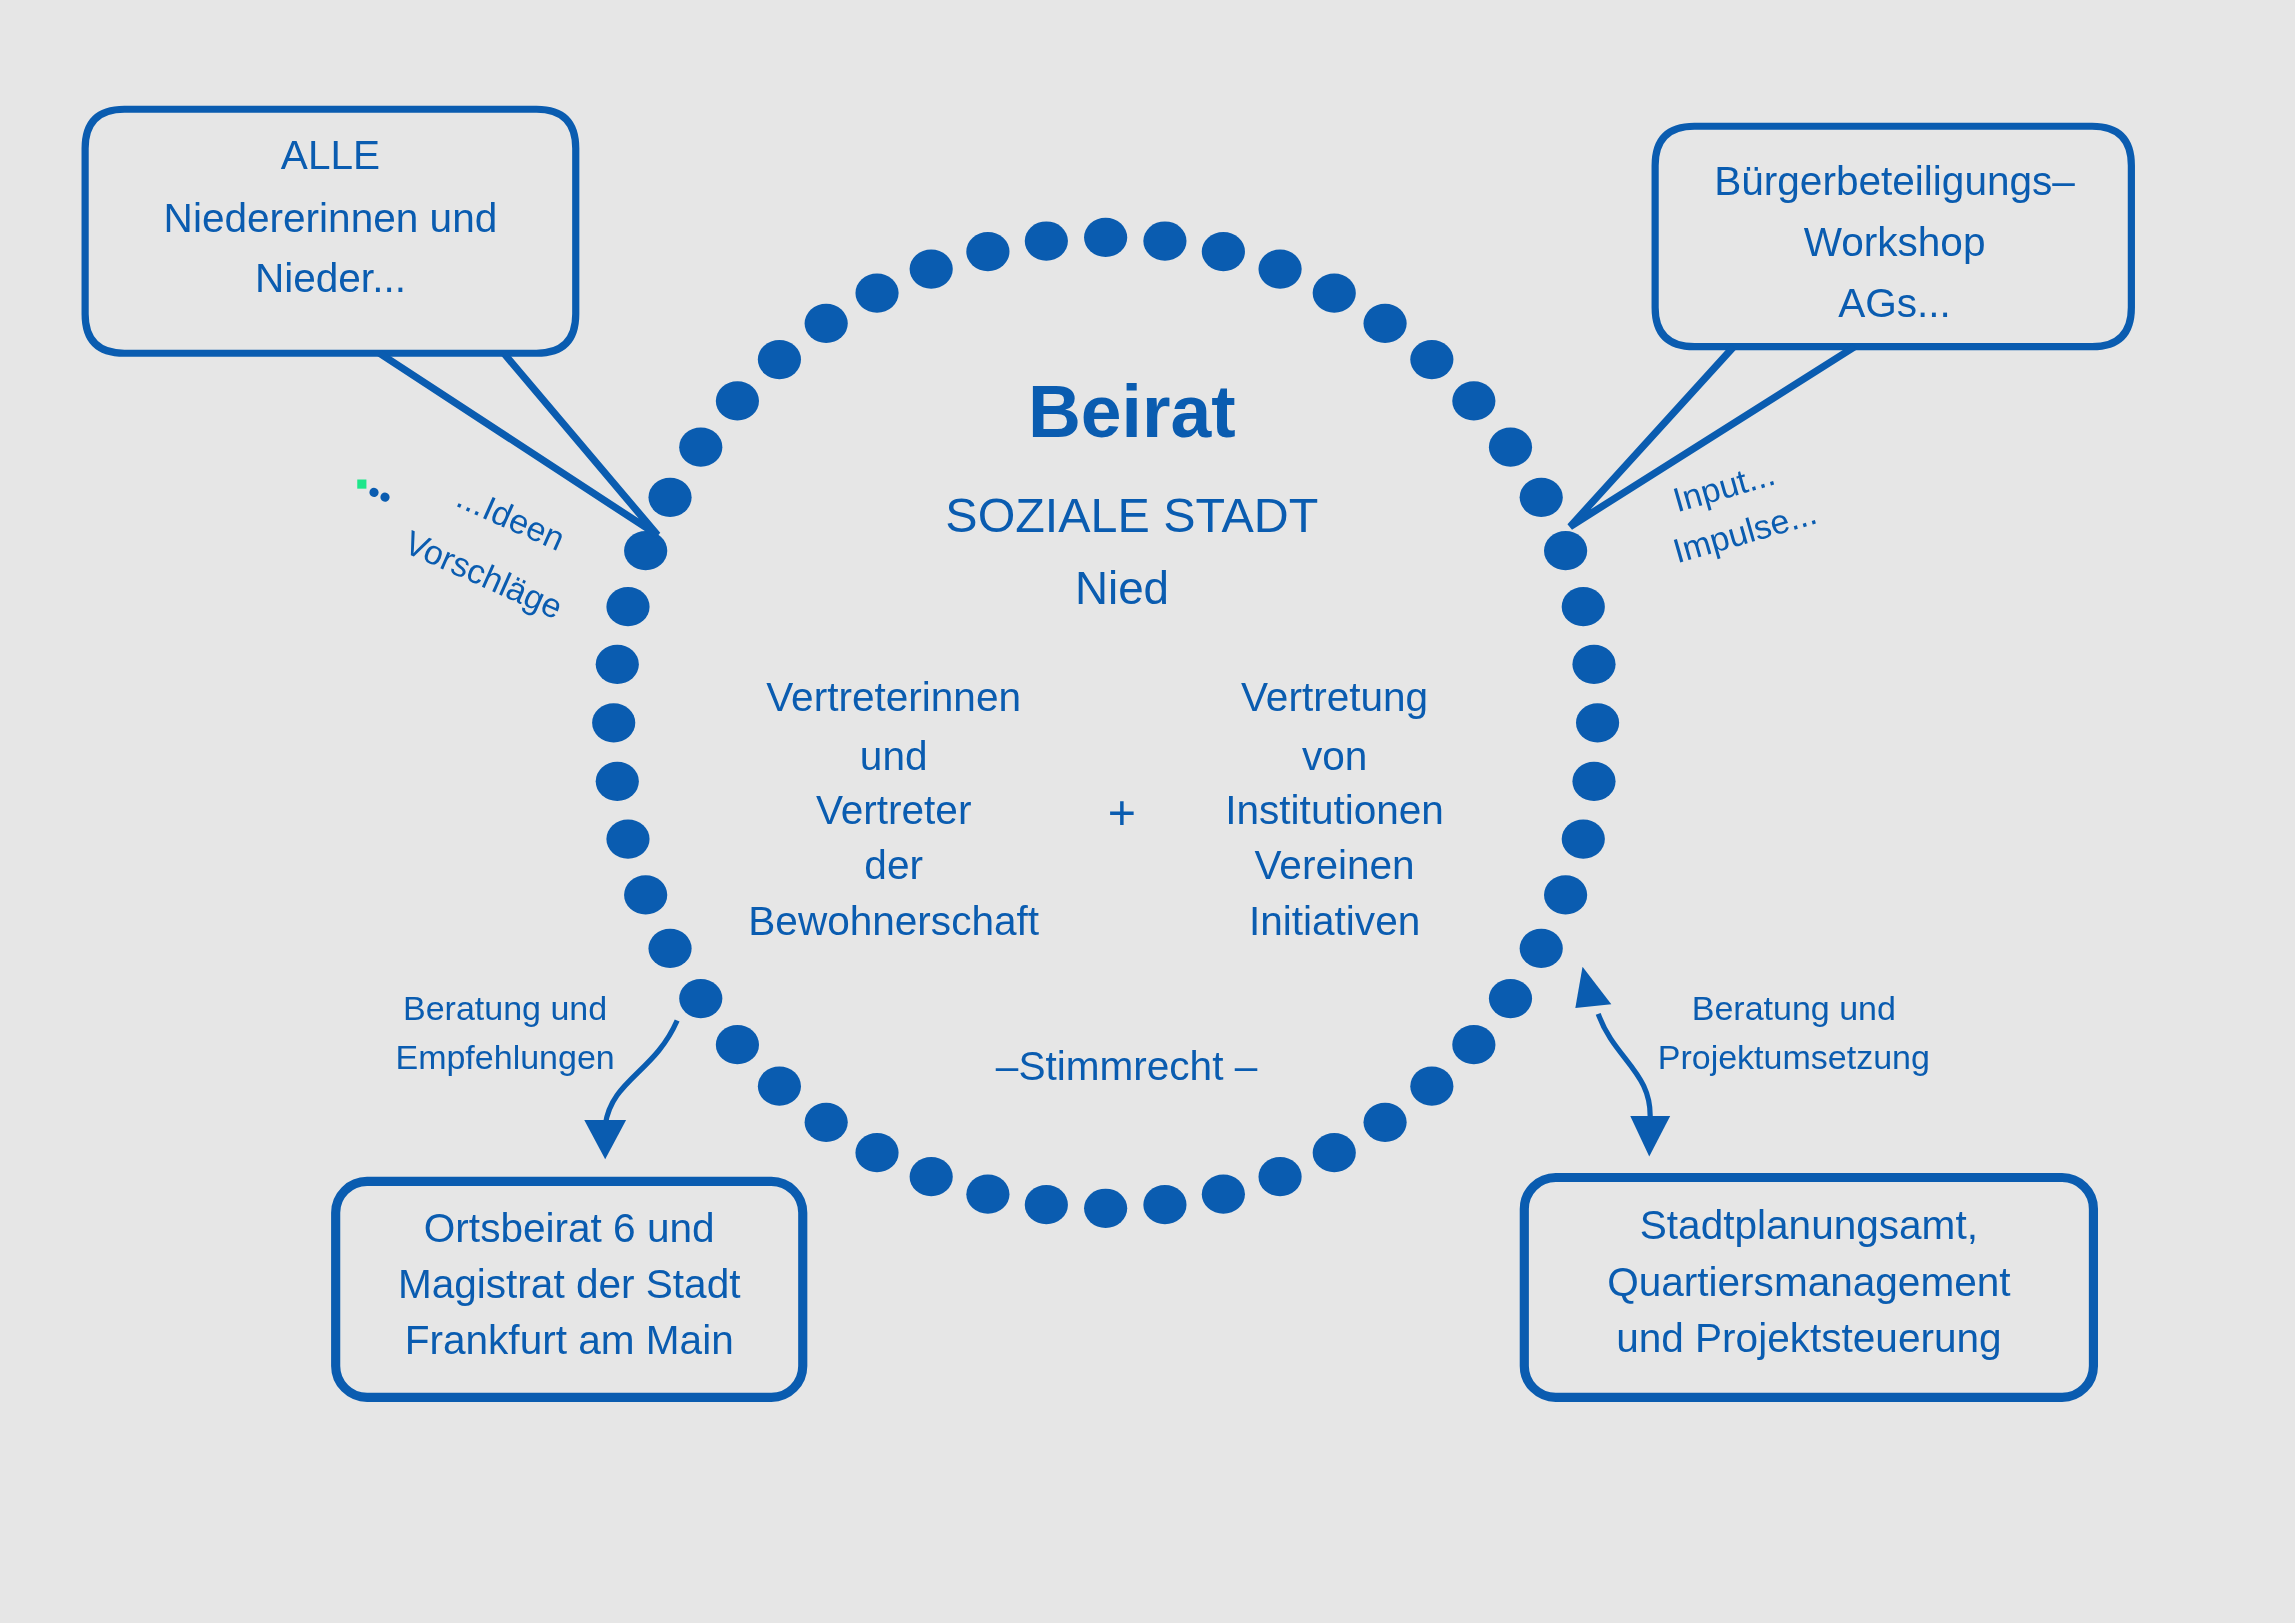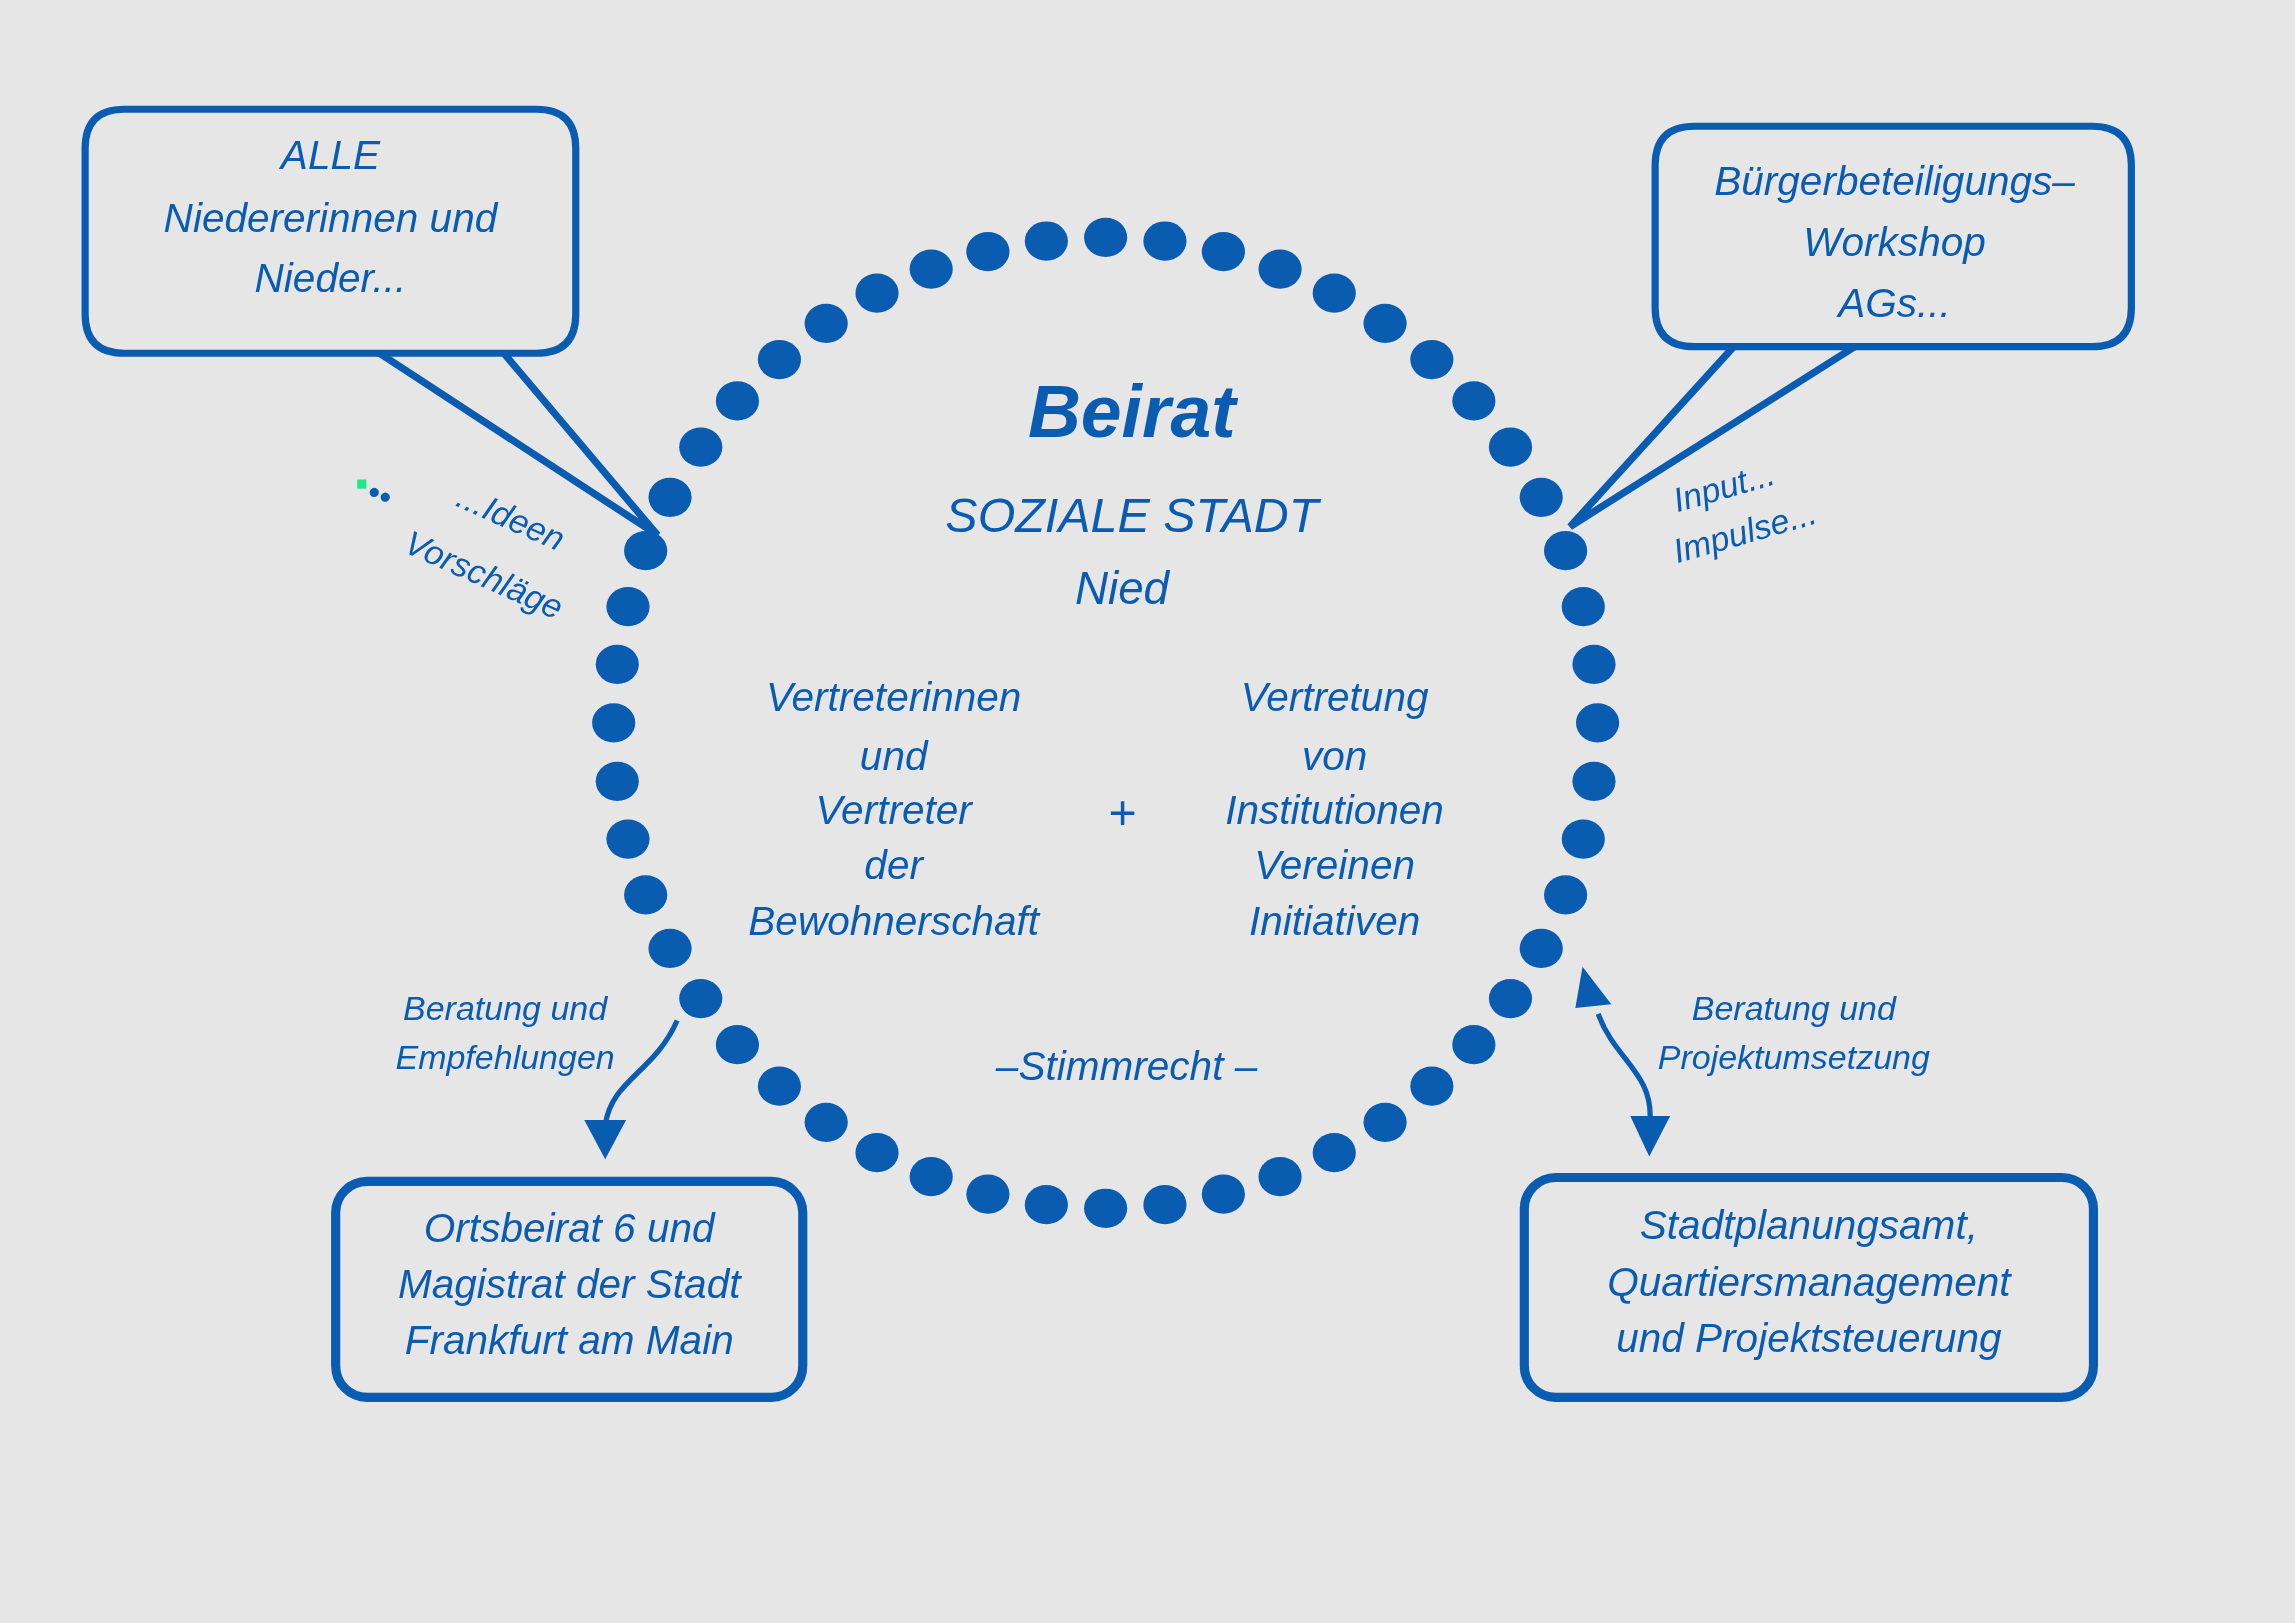--- a/index.html
+++ b/index.html
@@ -7,21 +7,20 @@
     padding: 0;
     background: #ffffff;
   }
   #stage {
     position: relative;
     width: 2295px;
     height: 1623px;
     background: #e6e6e6;
     font-family: "Liberation Sans", sans-serif;
     overflow: hidden;
-    font-style: italic;
   }
   #diagram-svg {
     position: absolute;
     inset: 0;
     width: 2295px;
     height: 1623px;
     display: block;
   }
   text {
     fill: #0a5cb0;

